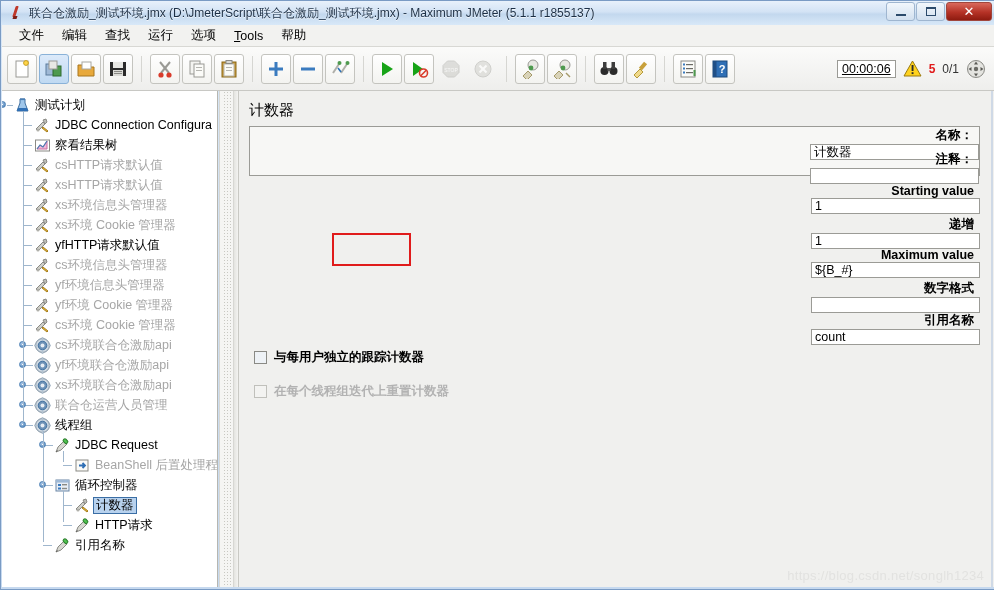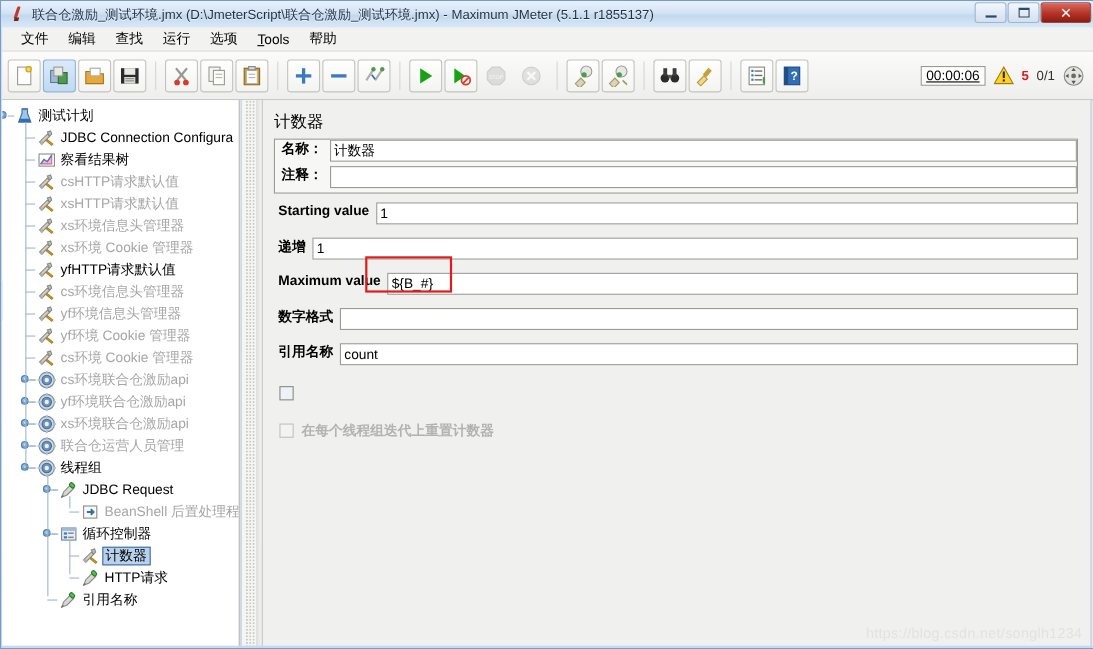--- a/index.html
+++ b/index.html
@@ -84,21 +84,21 @@
   .hline{position:absolute;height:1px;background:#9fb6cd;}
   .ico{width:17px;height:17px;flex:0 0 auto;margin-right:4px;position:relative;}
   .ico svg{display:block;}
 
   
   .main{position:absolute;left:237px;top:90px;width:756px;height:498px;
     background:#f0f0ee;box-sizing:border-box;border-left:1px solid #c9c9c4;overflow:hidden;}
   .panel-title{font-size:15px;color:#000;padding:10px 0 6px 10px;font-weight:normal;}
   .form{padding:0 14px 0 10px;}
   .namebox{border:1px solid #9b9b96;background:#f7f7f5;margin-bottom:0;}
-  .frow{display:flex;align-items:flex-start;height:24px;}
+  .frow{display:flex;align-items:flex-end;height:24px;flex-direction:column;}
   .frow .flbl{font-size:12.5px;font-weight:bold;color:#000;padding:0 6px 0 6px;white-space:nowrap;}
   .frow input{flex:1;height:20px;border:1px solid #9b9b96;background:#fff;font-size:12.5px;
     padding:0 3px;box-sizing:border-box;font-family:"Liberation Sans",sans-serif;color:#000;
     outline:none;}
   .frow.plain{margin-top:8px;}
   .frow.plain .flbl{padding-left:4px;}
   .checkrow{display:flex;align-items:center;height:26px;padding-left:5px;margin-top:8px;}
   .cbx{width:13px;height:13px;border:1px solid #8a8a85;background:#eef2f6;margin-right:7px;
     box-sizing:border-box;flex:0 0 auto;}
   .cbx.dis{border-color:#c0c0bb;background:#f3f3f1;}
@@ -721,20 +721,21 @@
         <input type="text" value="" style="">
       </div>
 
       <div class="frow plain">
         <span class="flbl">引用名称</span>
         <input type="text" value="count" style="">
       </div>
 
       <div class="checkrow">
         <span class="cbx"></span>
+        <span class="ctext">与每用户独立的跟踪计数器</span>
       </div>
       <div class="checkrow">
         <span class="cbx dis"></span>
         <span class="ctext dis">在每个线程组迭代上重置计数器</span>
       </div>
     </div>
 
     <div class="watermark">https://blog.csdn.net/songlh1234</div>
   </div>
 

